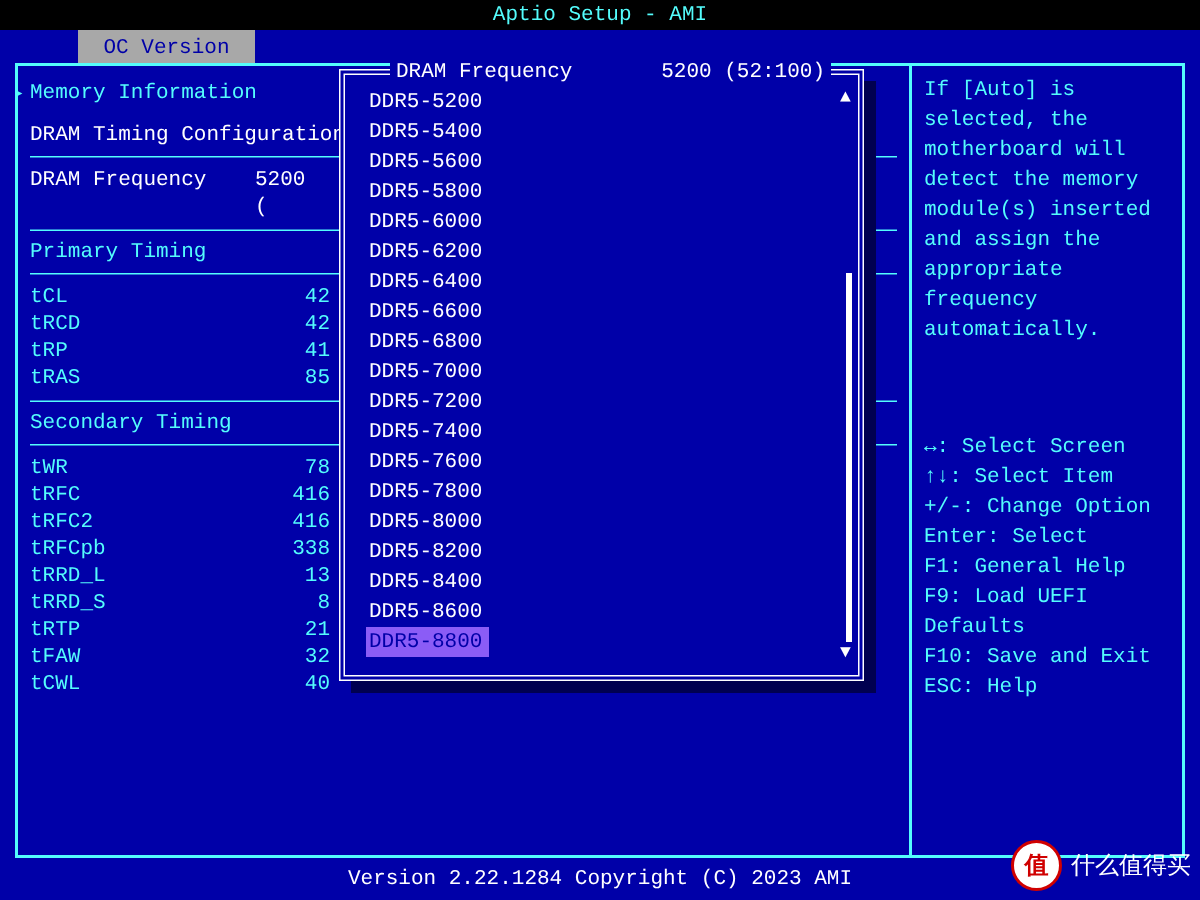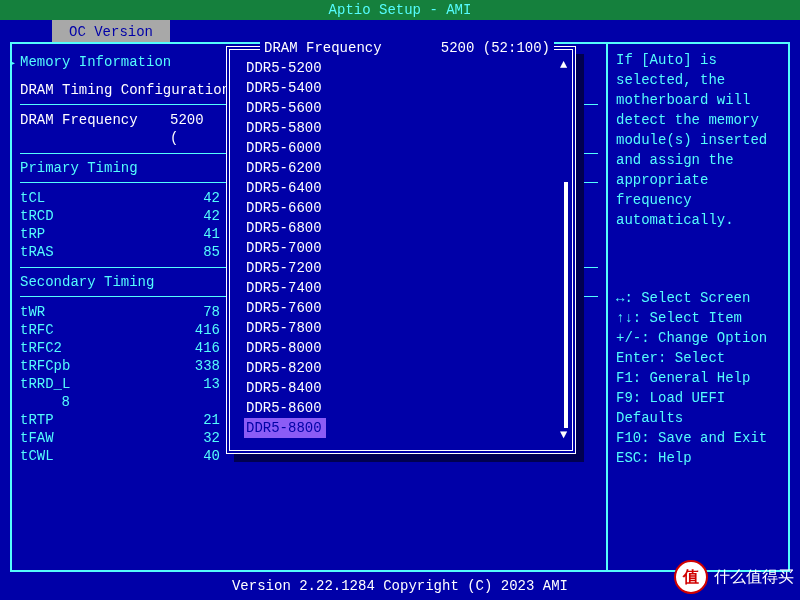--- a/index.html
+++ b/index.html
@@ -9,21 +9,21 @@
     font-family: "Courier New", monospace;
     font-size: 14px;
     color: #54fcfc;
     position: relative;
   }
   .title-bar {
     height: 20px;
     line-height: 20px;
     text-align: center;
     color: #54fcfc;
-    background: #15803d;
+    background: #000000;
   }
   .tab-strip {
     height: 22px;
     position: relative;
   }
   .tab {
     position: absolute;
     left: 52px;
     top: 0;
     height: 22px;
@@ -234,20 +234,21 @@
         </div>
         <div class="row">
           <span class="label">tRFCpb</span>
           <span class="val">338</span>
         </div>
         <div class="row">
           <span class="label">tRRD_L</span>
           <span class="val">13</span>
         </div>
         <div class="row">
+          <span class="label">tRRD_S</span>
           <span class="val">8</span>
         </div>
         <div class="row">
           <span class="label">tRTP</span>
           <span class="val">21</span>
         </div>
         <div class="row">
           <span class="label">tFAW</span>
           <span class="val">32</span>
         </div>

